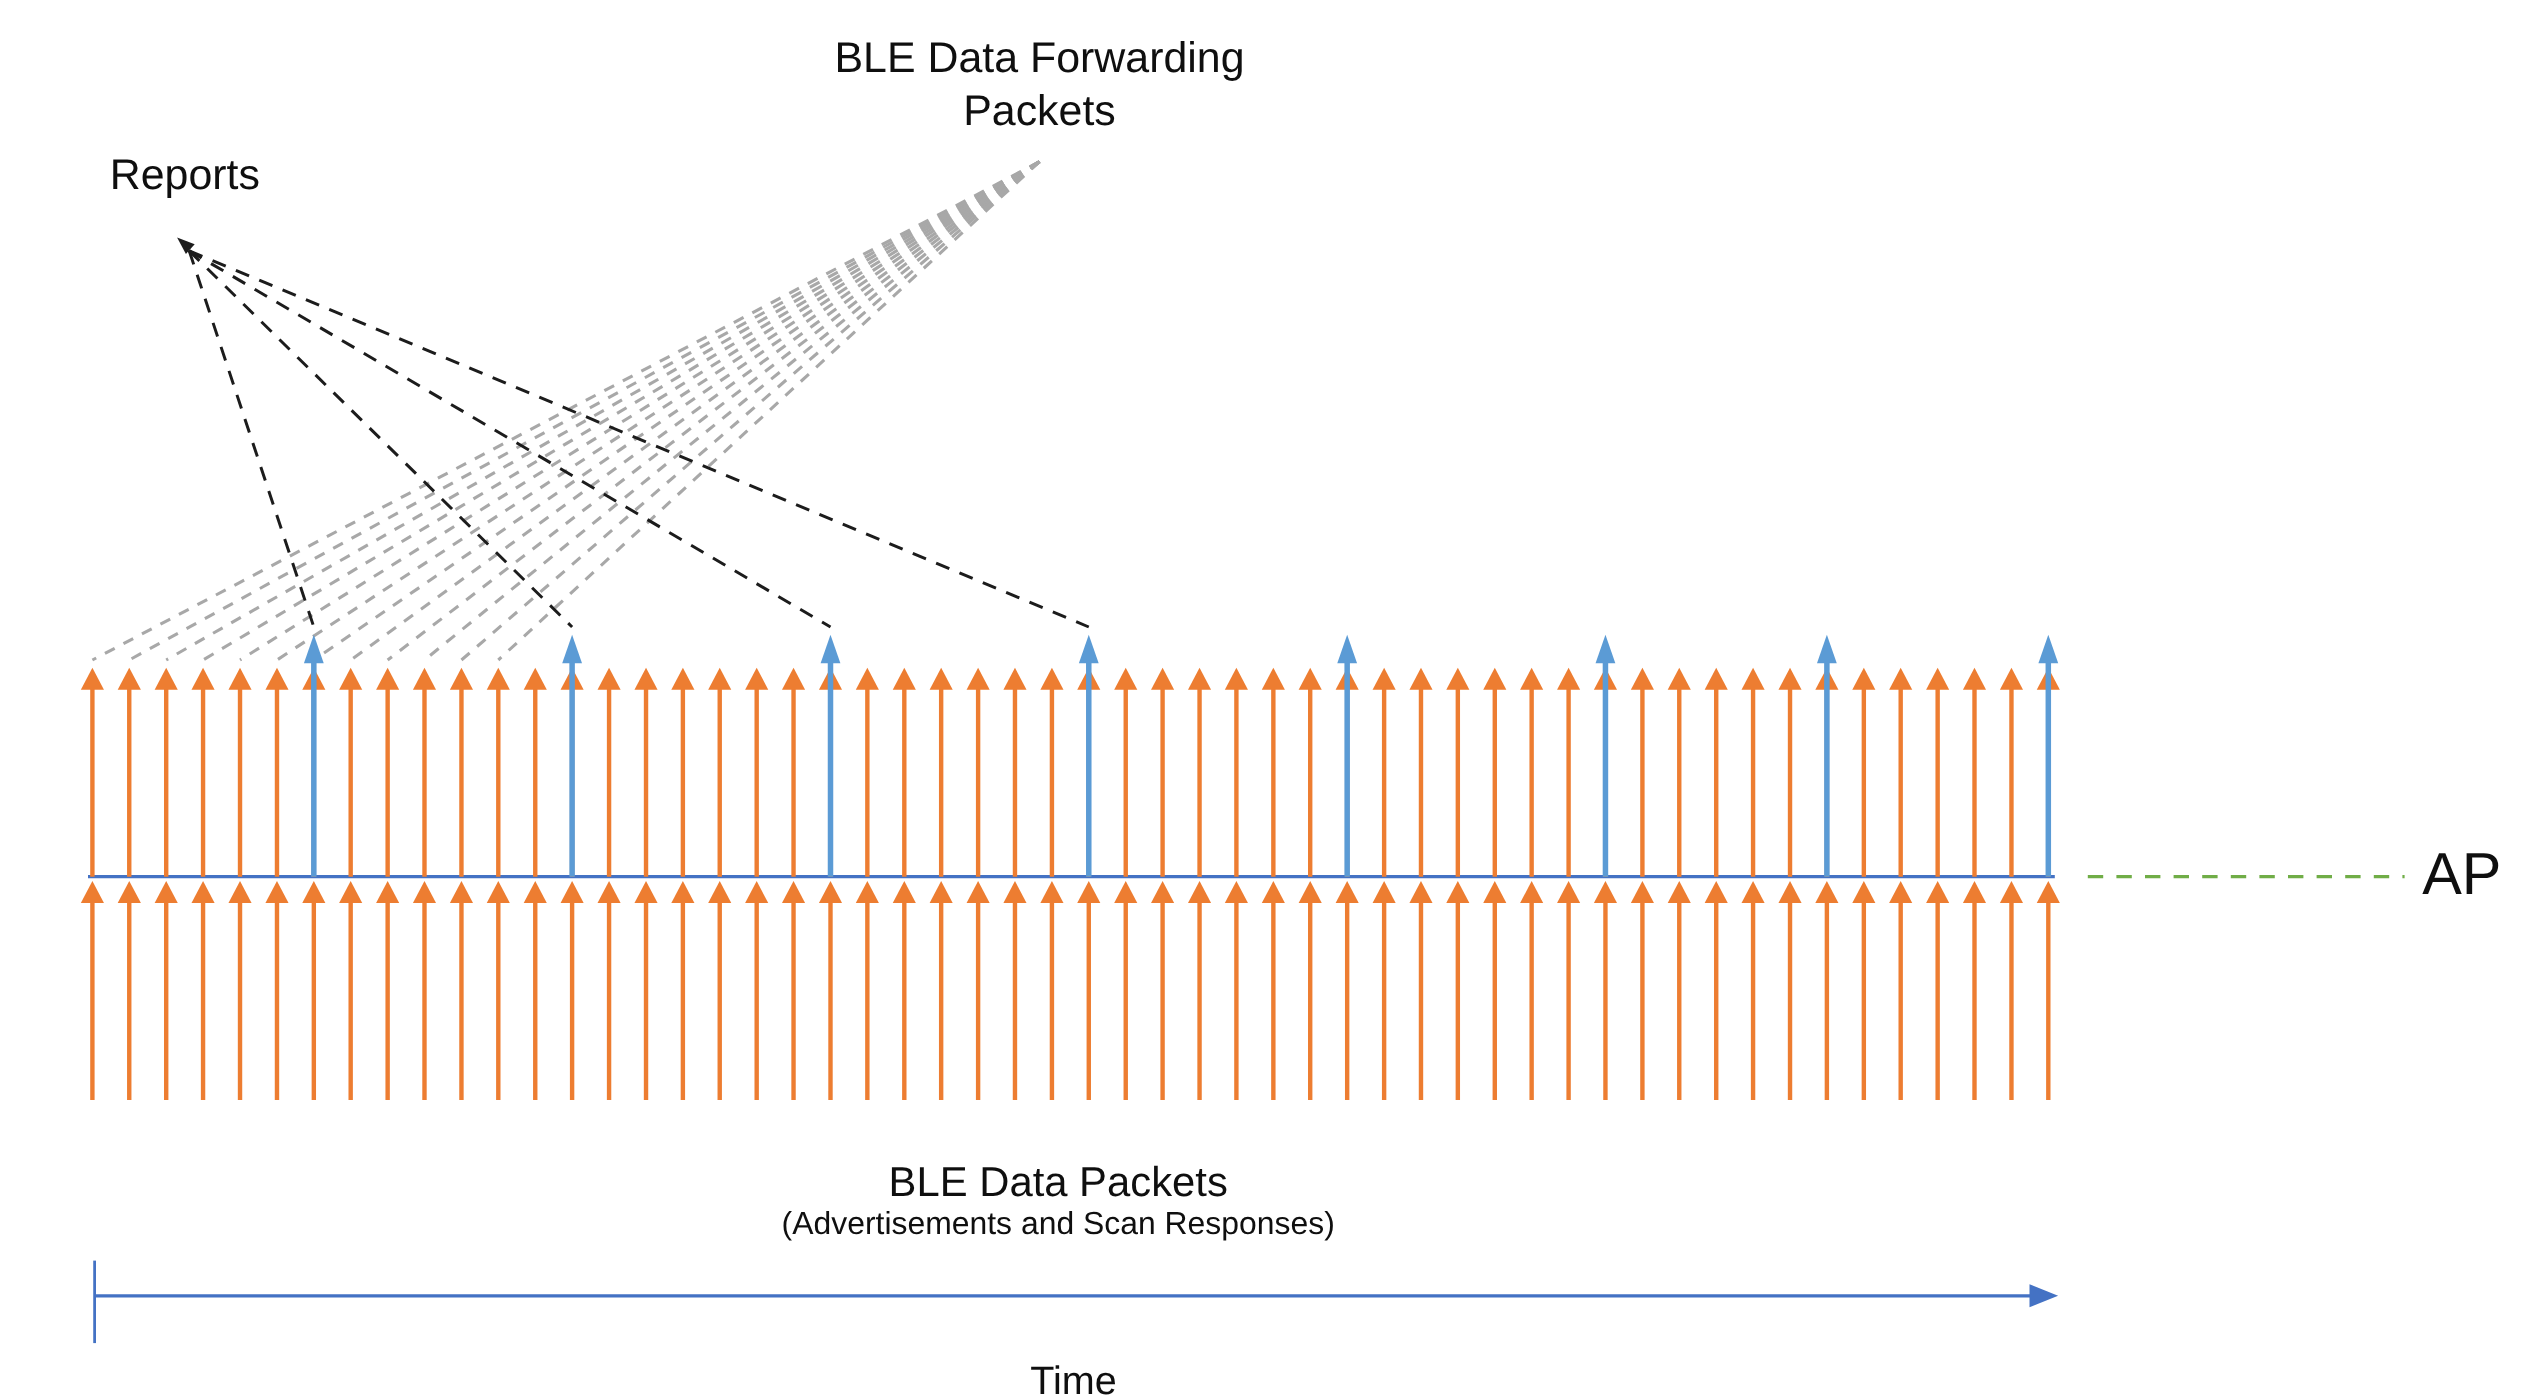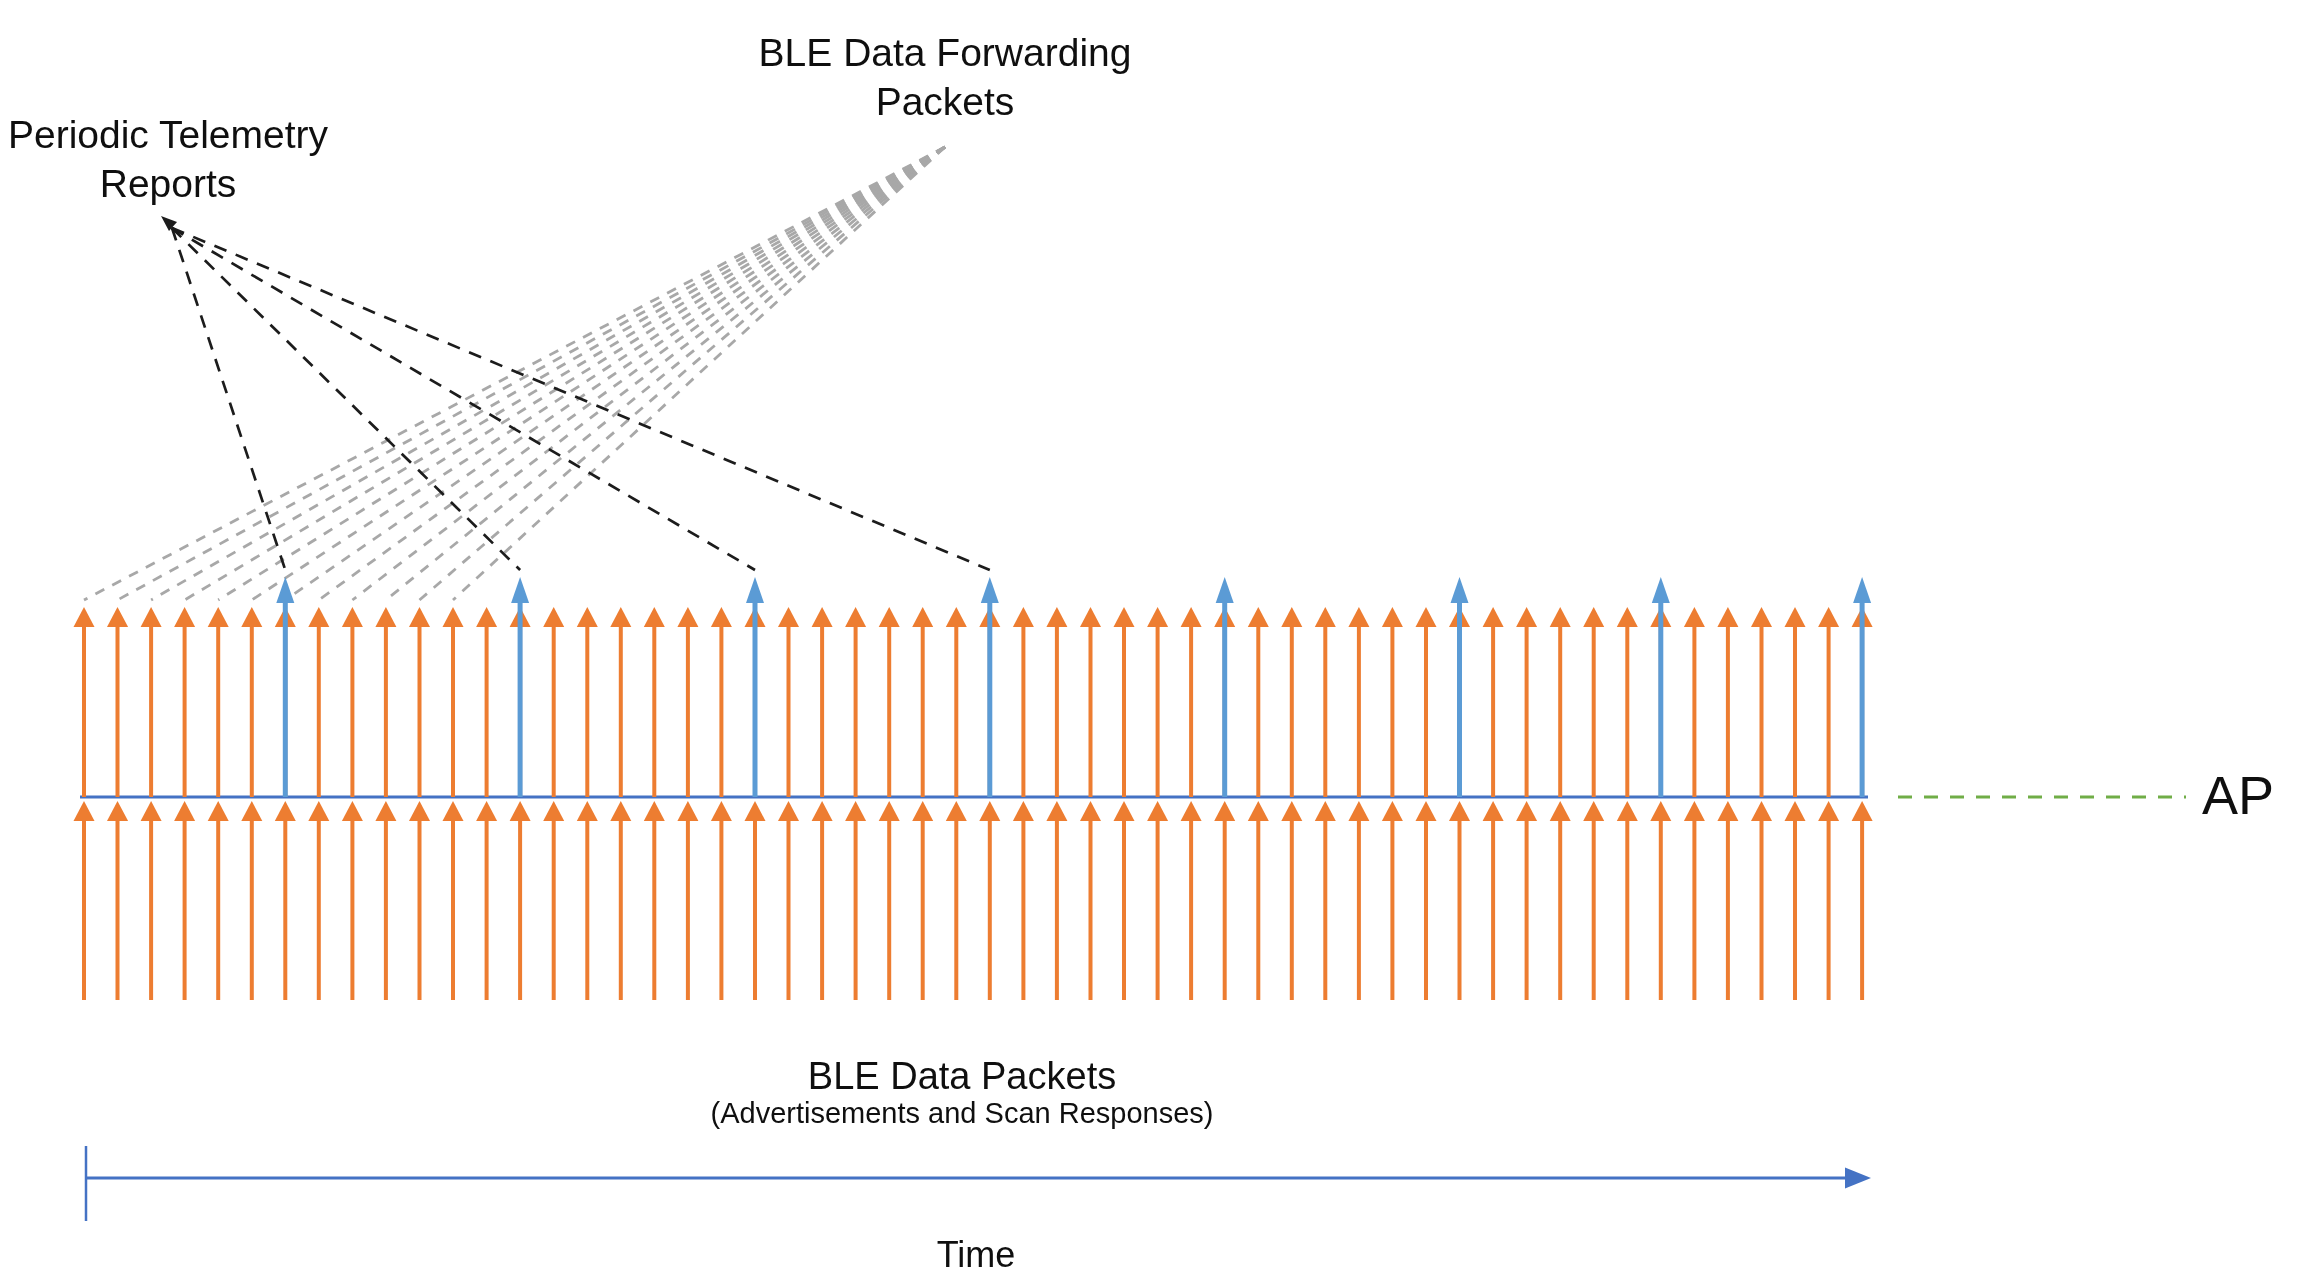--- a/index.html
+++ b/index.html
@@ -295,21 +295,20 @@
         <polygon stroke="none" points="1862.1,577 1853.1,603 1871.1,603"></polygon>
       </g>
       <g stroke="#4472C4" fill="#4472C4">
         <line x1="86" y1="1178" x2="1847" y2="1178" stroke-width="3"></line>
         <polygon stroke="none" points="1871,1178 1845,1167.5 1845,1188.5"></polygon>
         <line x1="86" y1="1146" x2="86" y2="1221" stroke-width="2.5"></line>
       </g>
     </svg>
 
   <div class="lbl lbl-title" style="left:168px; top:159px;">
-    <div>Periodic Telemetry</div>
     <div>Reports</div>
   </div>
 
   <div class="lbl lbl-title" style="left:945px; top:77px;">
     <div>BLE Data Forwarding</div>
     <div>Packets</div>
   </div>
 
   <div class="lbl lbl-band-title" style="left:962px; top:1048px;">BLE Data Packets</div>
 

